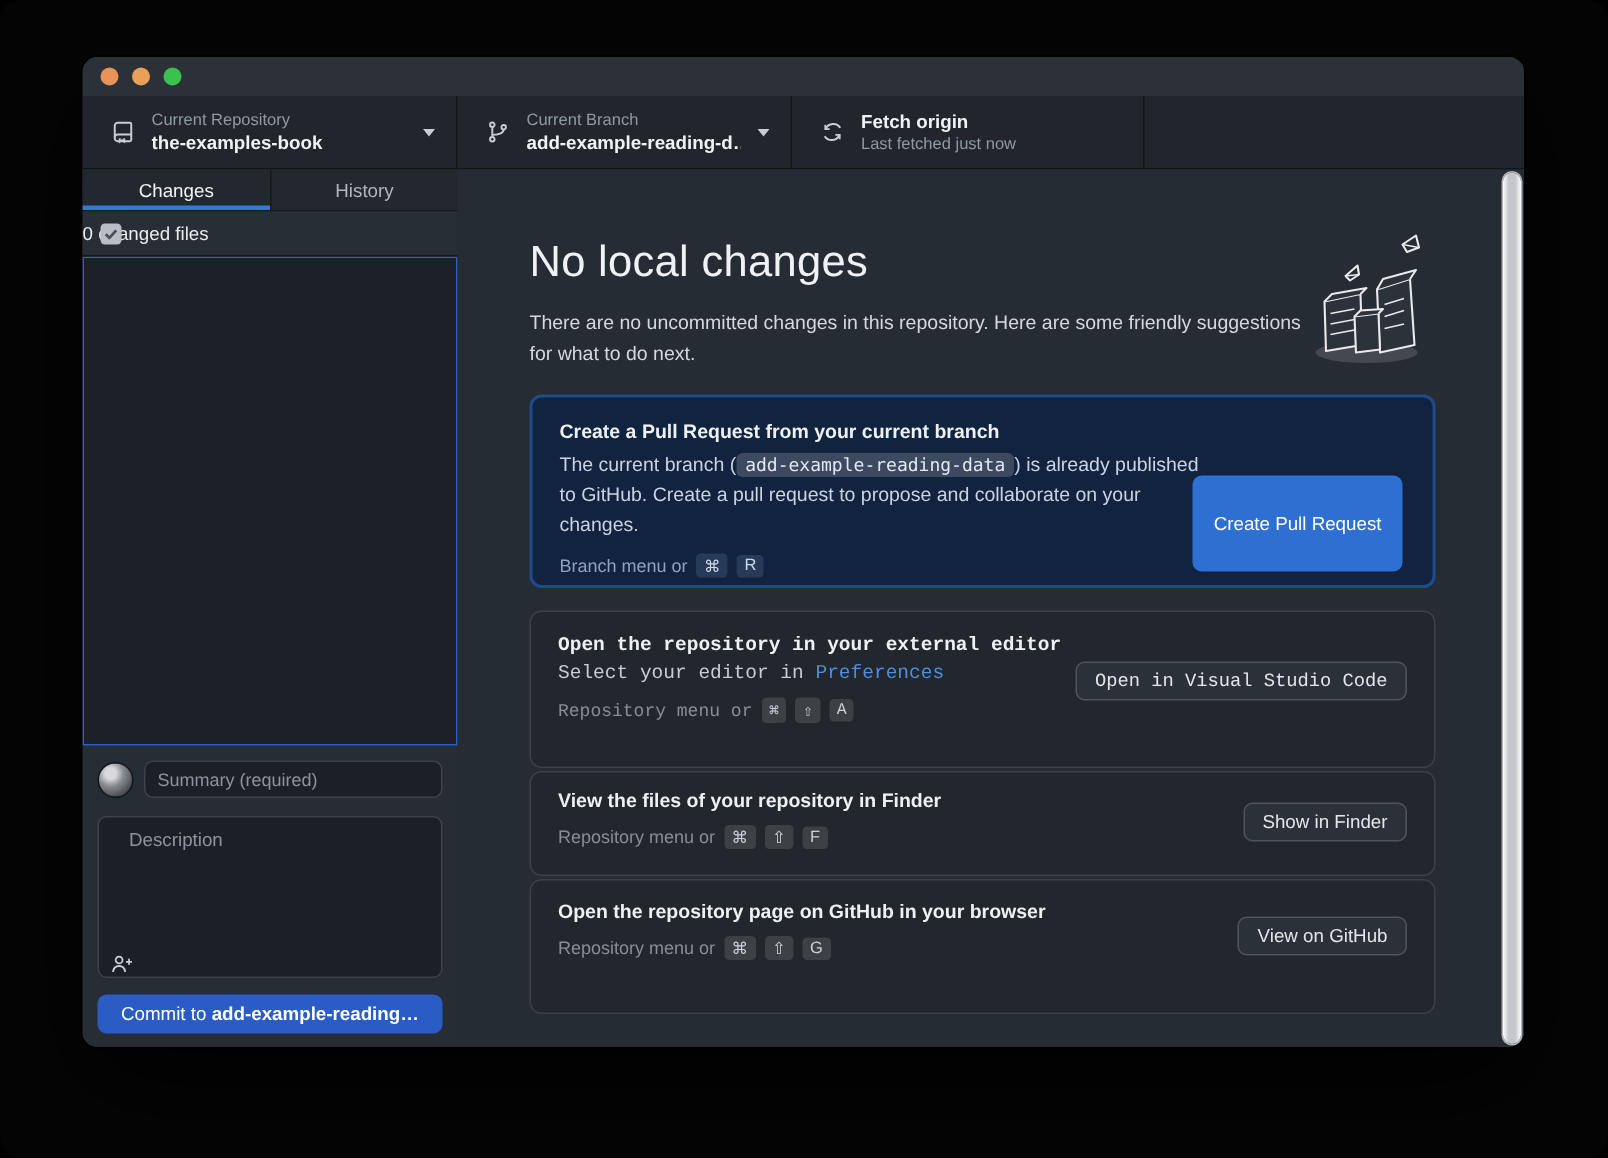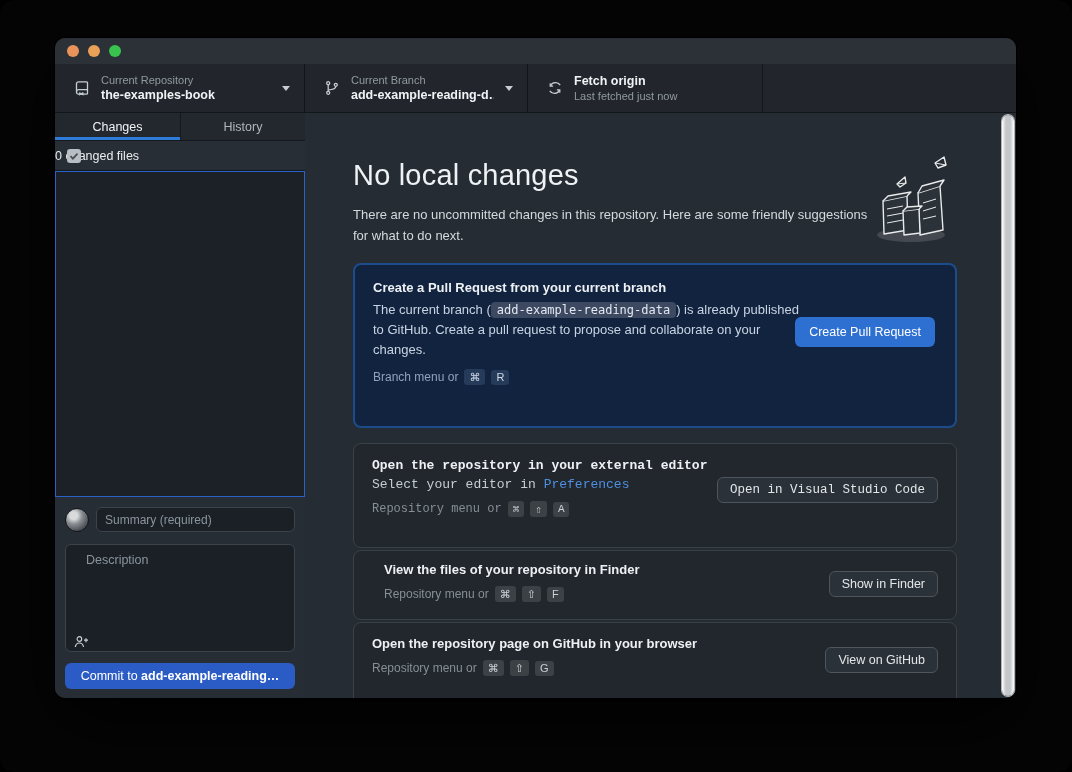--- a/index.html
+++ b/index.html
@@ -66,37 +66,37 @@
 
   
   .main { position:absolute; left:250px; top:75px; right:0; bottom:0; background:#262c33;
     padding:0 59px 0 48px; overflow:hidden; }
   h1.nolocal { margin-top:46px; font-size:29px; font-weight:400; color:#eef2f5; letter-spacing:.2px; }
   .subtext { margin-top:12px; font-size:13px; color:#d4d9de; line-height:1.65; max-width:520px; }
   .illus { position:absolute; top:40px; right:61px; }
 
   .panels { position:absolute; left:48px; top:150px; width:604px; }
   .panel { position:relative; border-radius:8px; }
-  .panel-blue { height:165px; background:#11233f; border:2px solid #1d4c8c; padding:15px 18px; }
+  .panel-blue { height:129px; background:#11233f; border:2px solid #1d4c8c; padding:15px 18px; }
   .panel-gray { background:#22272d; border:1px solid #3a4147; }
   .p-editor { height:105px; margin-top:15px; padding:14px 18px;font-family:Liberation Mono, monospace; }
-  .p-finder { height:70px; margin-top:2px; padding:11px 30px; }
+  .p-finder { height:70px; margin-top:2px; padding:11px 18px; }
   .p-github { height:90px; margin-top:2px; padding:13px 18px; }
   .p-title { font-size:13px; font-weight:bold; color:#eef1f4; }
   .p-body { margin-top:5px; font-size:13px; line-height:1.55; color:#c9d4e2; max-width:432px; }
   .p-line { margin-top:4px; font-size:13px; color:#c6cdd5; }
   .codechip { font-family:"DejaVu Sans Mono", monospace; font-size:12px; background:#3d4961;
     color:#e3e9f2; border-radius:4px; padding:1px 6px; }
   .shortcut { margin-top:9px; font-size:12px; color:#8fa2bd; display:flex; align-items:center; gap:6px; }
   .panel-gray .shortcut { color:#868e96; }
   kbd { font-family:inherit; font-size:11px; color:#cfd9e6; background:rgba(170,196,255,.14);
     border-radius:3px; padding:1.5px 5px; min-width:11px; text-align:center; display:inline-block; }
   .panel-gray kbd { color:#c9d1d9; background:rgba(255,255,255,.12); }
   .bluebtn { position:absolute; right:20px; top:52px; background:#2e70d1; color:#fff; border:none;
-    border-radius:6px; font-size:12.5px; font-family:inherit; padding:8px 14px; cursor:pointer; }
+    border-radius:6px; font-size:12.5px; font-family:inherit; padding:25px 14px; cursor:pointer; }
   .graybtn { position:absolute; right:18px; background:#2b3138; color:#e3e6e9; border:1px solid #4e555d;
     border-radius:6px; font-size:12.5px; font-family:inherit; padding:5px 12px; cursor:pointer; }
   .gb-editor { top:33px; } .gb-finder { top:20px; } .gb-github { top:24px; }
   .linktext { color:#4e8fe0; cursor:pointer; }
 
   
   .scrollthumb { position:absolute; right:2px; top:77px; width:12px; height:581px; border-radius:7px;
     background:linear-gradient(90deg,#ffffff, #c4c6c9 32%, #c4c6c9 68%, #ffffff);
     box-shadow:0 0 0 1px rgba(255,255,255,.65); cursor:pointer; }
 </style>

